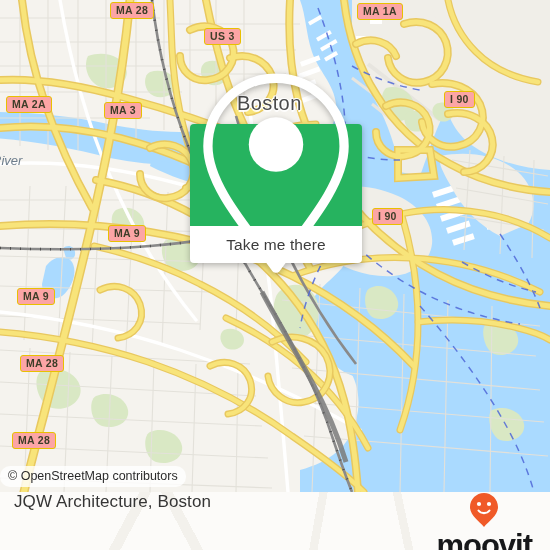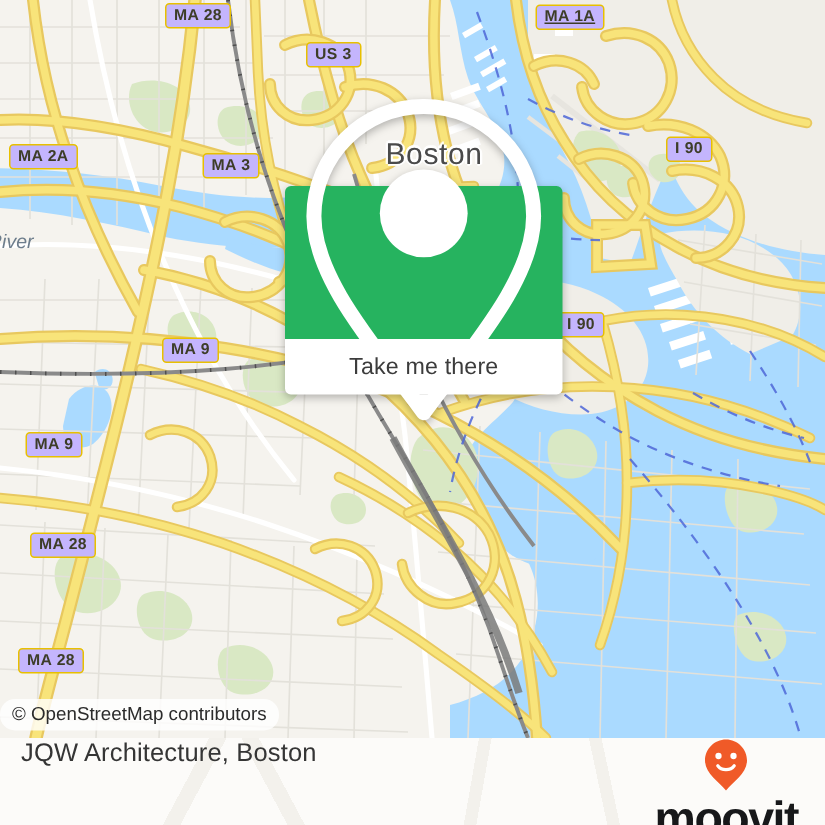--- a/index.html
+++ b/index.html
@@ -10,21 +10,21 @@
   }
   .screen{position:relative;width:550px;height:550px;overflow:hidden;background:#f2efe9;}
 
   
   .map{position:absolute;left:0;top:0;width:550px;height:492px;overflow:hidden;background:#f2efe9;}
   .map svg{display:block;width:550px;height:492px;}
 
   
   .shield{
     position:absolute;
-    background:#c4b5fd;
+    background:#fca5a5;
     border:1.5px solid #e8c000;
     border-radius:3px;
     color:#3d3d28;
     font-size:10.5px;
     font-weight:bold;
     letter-spacing:.3px;
     padding:1px 5px 2px 5px;
     line-height:12px;
     white-space:nowrap;
     font-family:"Liberation Sans","DejaVu Sans",sans-serif;
@@ -33,33 +33,32 @@
   .city-label{
     position:absolute;
     color:#4a4a4a;
     font-size:20px;
     letter-spacing:.4px;
     text-shadow:
       1.5px 0 0 rgba(255,255,255,.85),-1.5px 0 0 rgba(255,255,255,.85),
       0 1.5px 0 rgba(255,255,255,.85),0 -1.5px 0 rgba(255,255,255,.85),
       1px 1px 0 rgba(255,255,255,.85),-1px -1px 0 rgba(255,255,255,.85);
     white-space:nowrap;
-    margin-left:20px;
   }
   .water-label{
     position:absolute;
     color:#6d7d8c;
     font-size:13px;
     font-style:italic;
     white-space:nowrap;
   }
 
   
   .callout{
-    position:absolute;left:190px;top:124px;width:185px;
+    position:absolute;left:190px;top:124px;width:172px;
     filter:drop-shadow(0 2px 3px rgba(0,0,0,.28));
   }
   .callout-top{
     height:102px;background:#26b35f;
     border-radius:4px 4px 0 0;
     display:flex;align-items:center;justify-content:center;
   }
   .callout-btn{
     height:37px;background:#fff;
     border-radius:0 0 4px 4px;
@@ -348,23 +347,23 @@
           <path d="M 340,232 C 320,262 306,294 300,328"></path>
         </g>
       </g>
     </svg>
 
     <div class="city-label" style="left:237px;top:92px;">Boston</div>
     <div class="water-label" style="left:-8px;top:153px;">River</div>
 
     <div class="shield" style="left:110px;top:2px;">MA 28</div>
     <div class="shield" style="left:204px;top:28px;">US 3</div>
-    <div class="shield" style="left:357px;top:3px;text-decoration:underline;">MA 1A</div>
+    <div class="shield" style="left:357px;top:3px;">MA 1A</div>
     <div class="shield" style="left:6px;top:96px;">MA 2A</div>
-    <div class="shield" style="left:104px;top:102px;margin-left:31px;">MA 3</div>
+    <div class="shield" style="left:104px;top:102px;">MA 3</div>
     <div class="shield" style="left:444px;top:91px;">I 90</div>
     <div class="shield" style="left:108px;top:225px;">MA 9</div>
     <div class="shield" style="left:372px;top:208px;">I 90</div>
     <div class="shield" style="left:17px;top:288px;">MA 9</div>
     <div class="shield" style="left:20px;top:355px;">MA 28</div>
     <div class="shield" style="left:12px;top:432px;">MA 28</div>
 
     <div class="callout">
       <div class="callout-top">
         <svg class="pin-wrap" viewBox="0 0 48 62">

